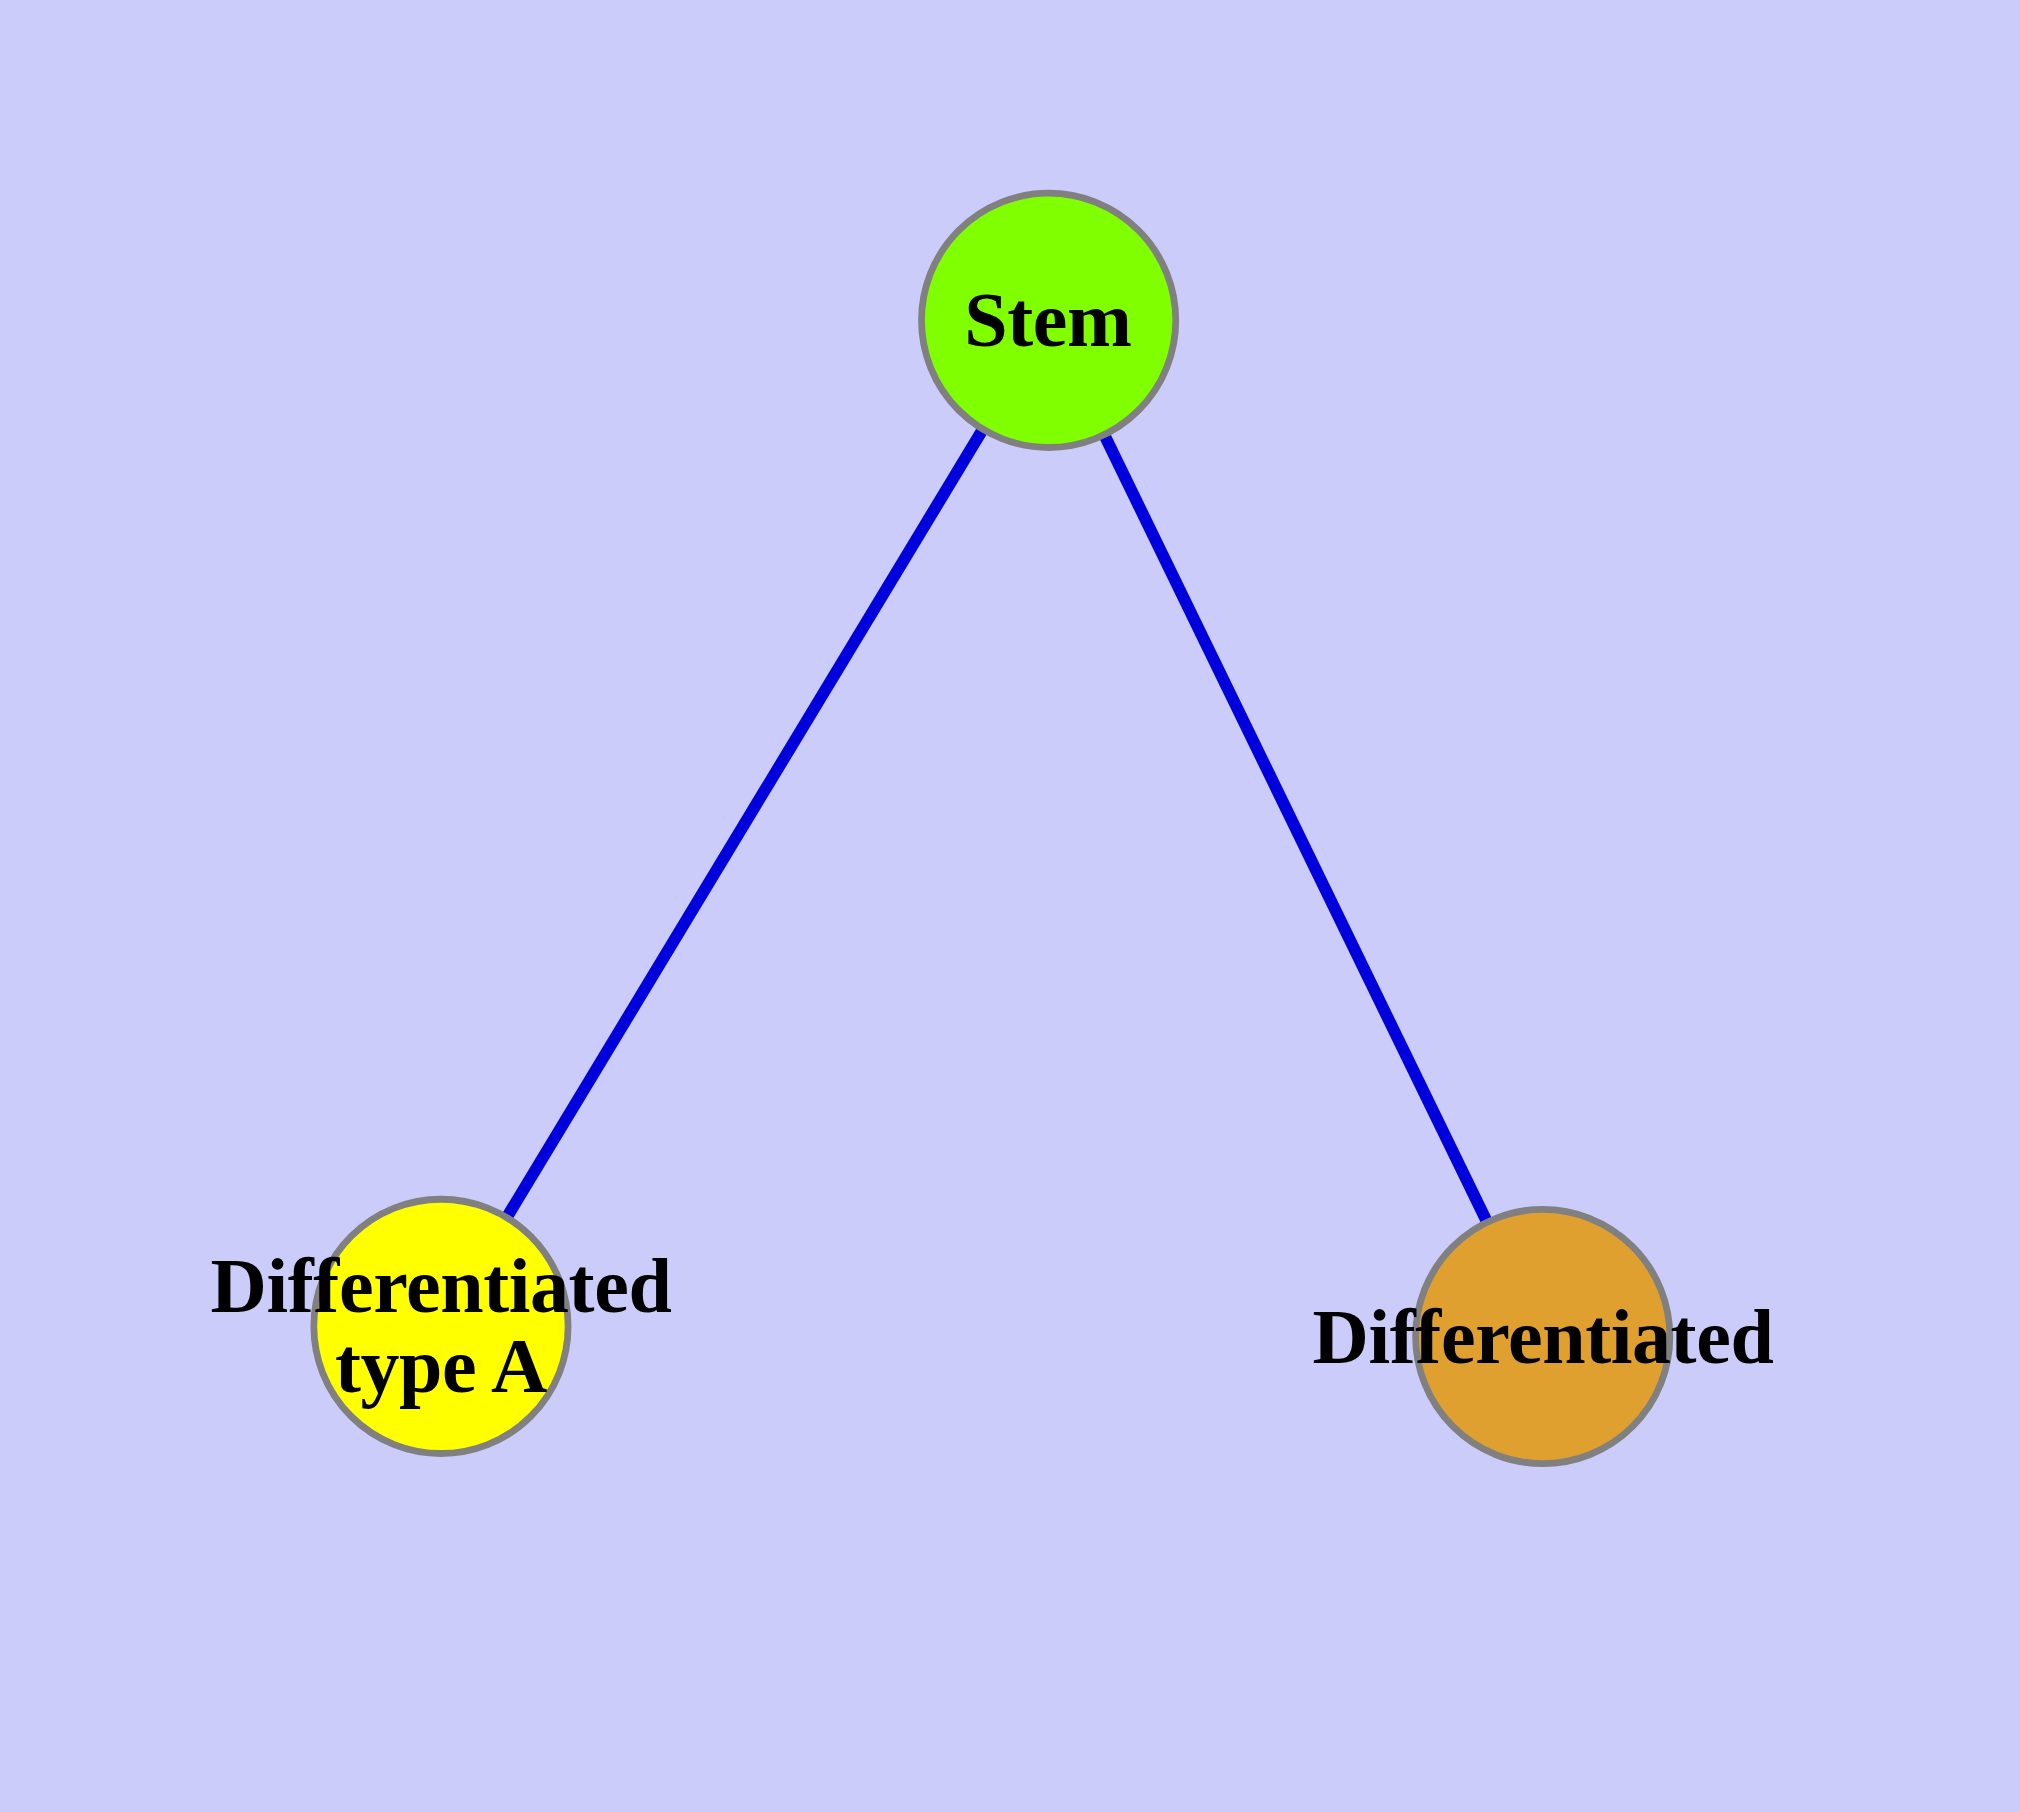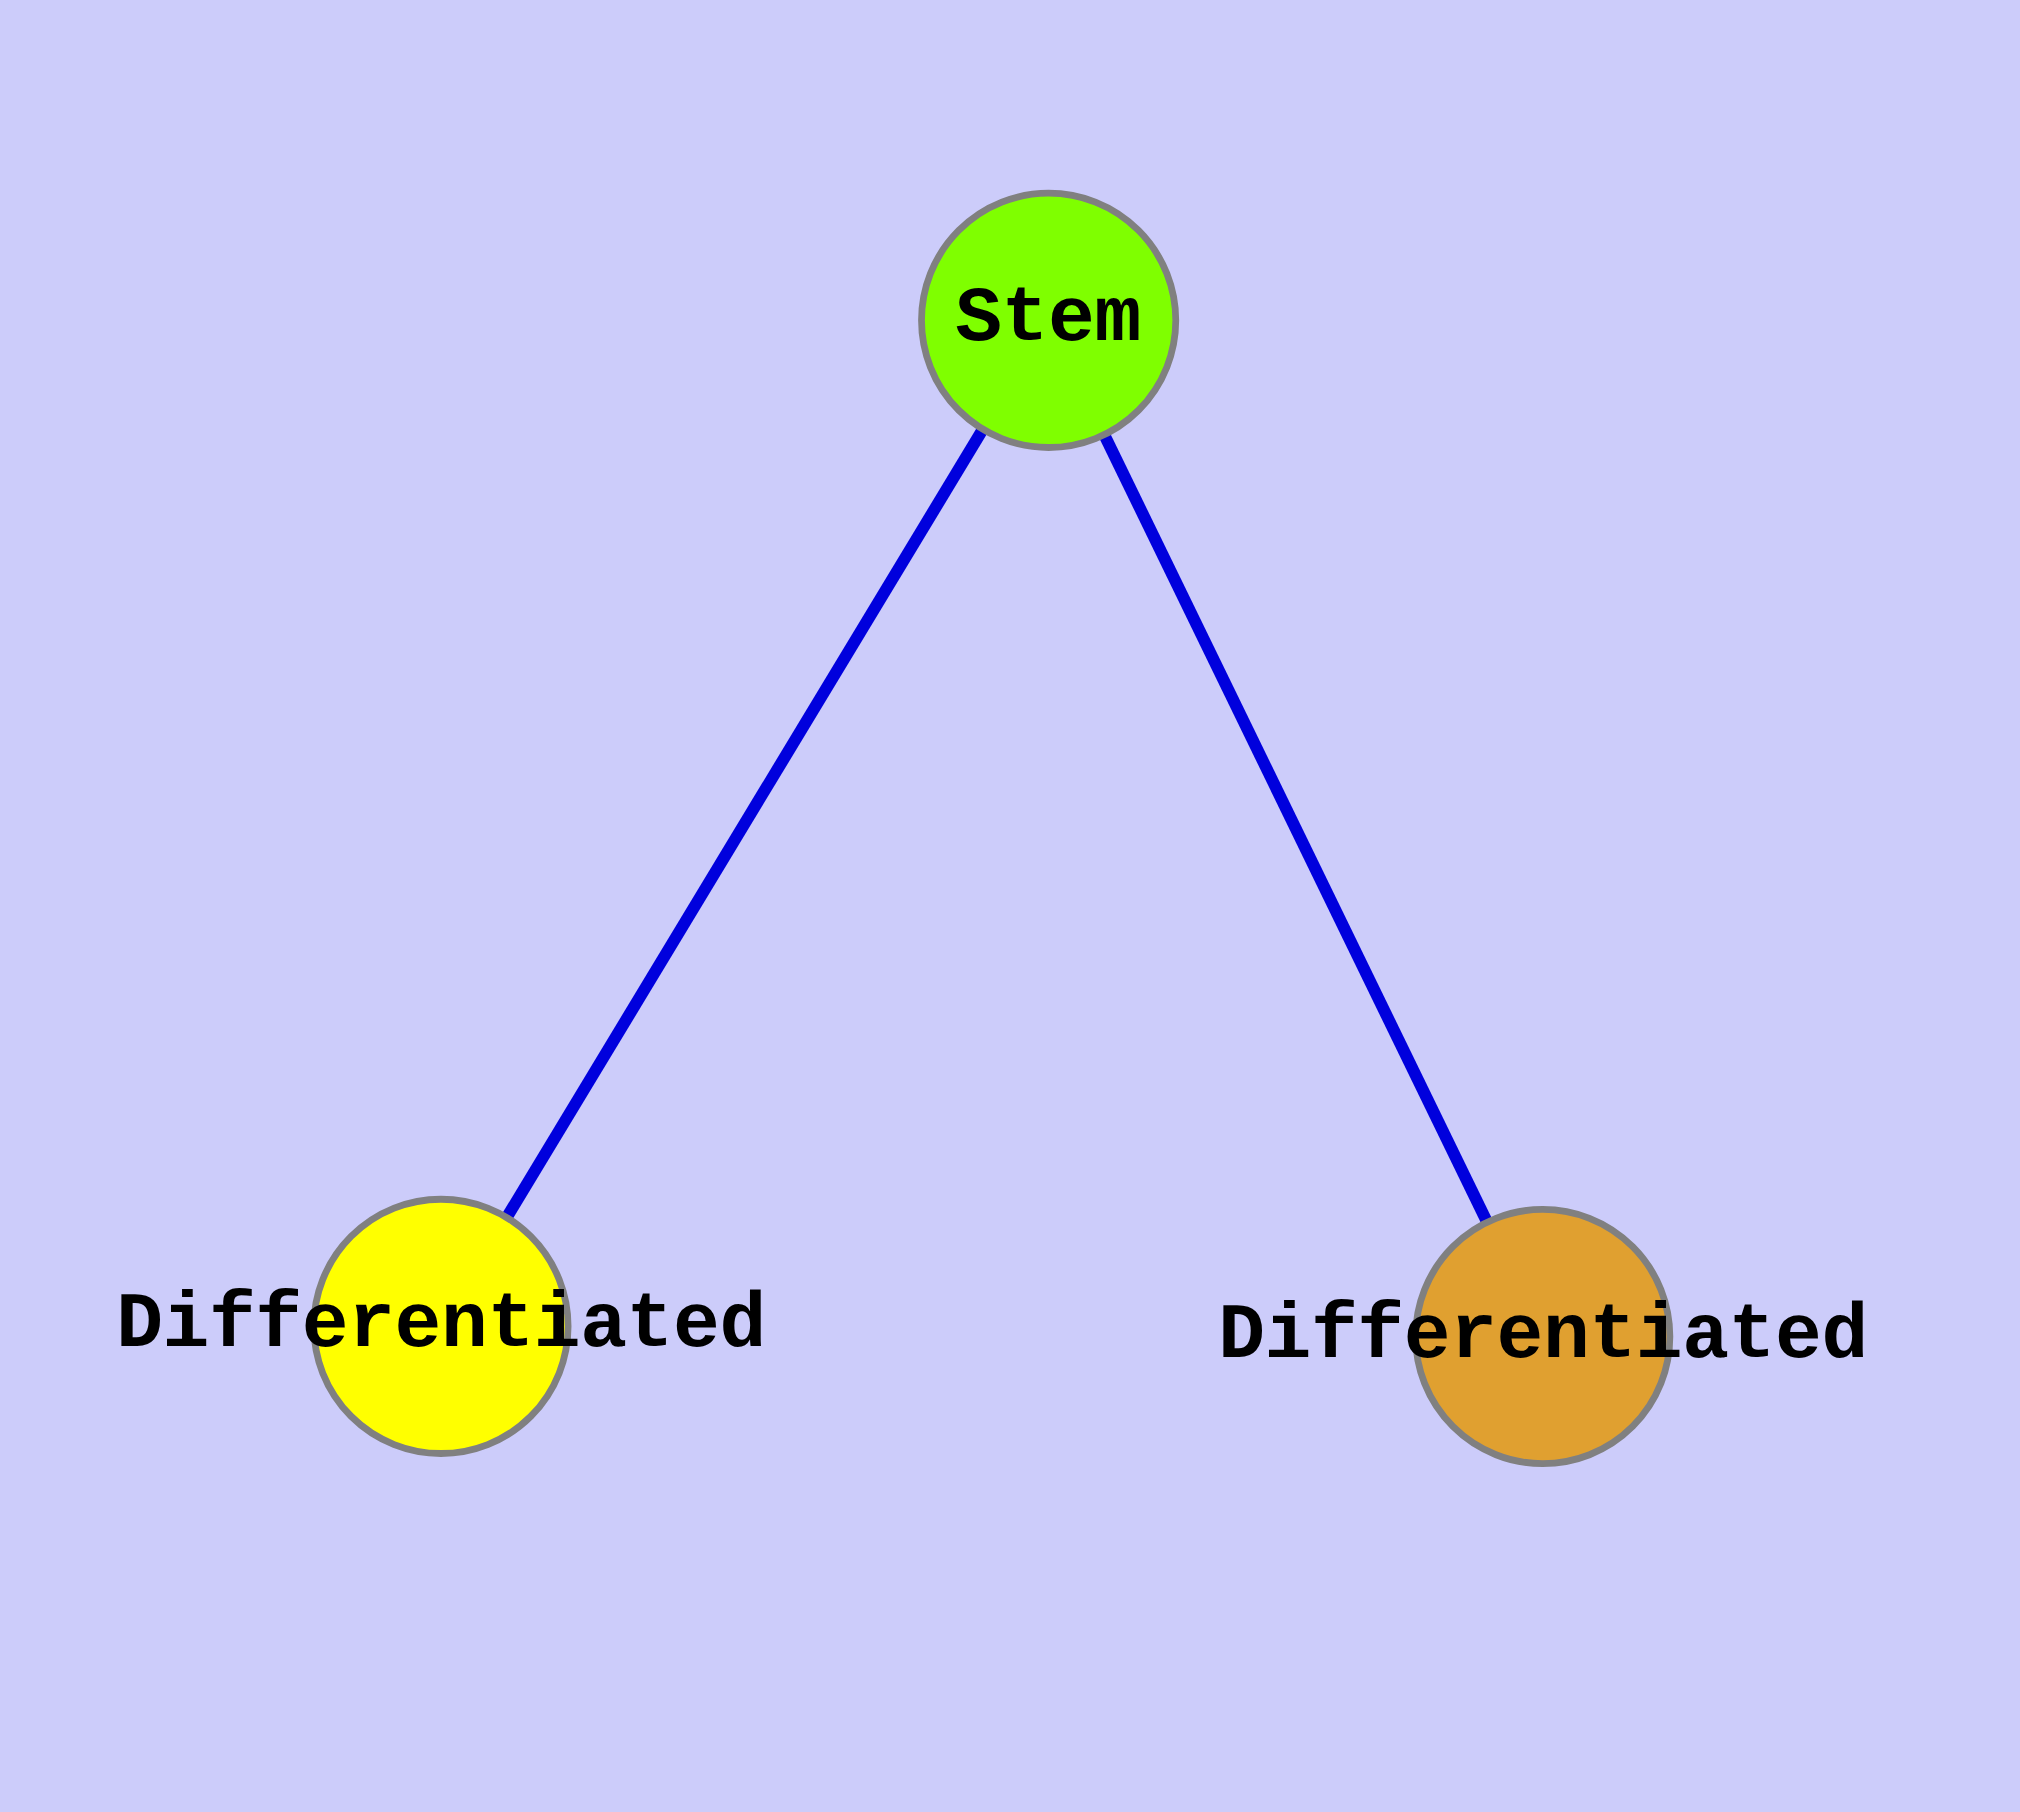--- a/index.html
+++ b/index.html
@@ -22,21 +22,21 @@
     position: absolute;
     top: 0;
     left: 0;
     width: 2021px;
     height: 1812px;
     display: block;
   }
   .node-label {
     position: absolute;
     color: #000000;
-    font-family: Liberation Mono, monospace;
+    font-family: Liberation Serif, serif;
     font-weight: bold;
     font-size: 78px;
     line-height: 1.02;
     text-align: center;
     white-space: pre;
     transform: translate(-50%, -50%);
     pointer-events: none;
     letter-spacing: -0.4px;
   }
 </style>
@@ -52,18 +52,18 @@
       </g>
     <g id="nodes-layer">
         <circle cx="1237" cy="378" r="150" fill="#7fff00" stroke="#808080" stroke-width="8"></circle>
         <circle cx="520" cy="1565" r="150" fill="#ffff00" stroke="#808080" stroke-width="8"></circle>
         <circle cx="1820" cy="1577" r="150" fill="#e0a030" stroke="#808080" stroke-width="8"></circle>
       </g>
   </svg>
 
   <div id="labels-layer">
       <div class="node-label" style="left: 1048px; top: 320px; color: rgb(0, 0, 0); font-size: 78px;"><div>Stem</div></div>
-      <div class="node-label" style="left: 441px; top: 1326px; color: rgb(0, 0, 0); font-size: 78px;"><div>Differentiated</div></div>
+      <div class="node-label" style="left: 441px; top: 1326px; color: rgb(0, 0, 0); font-size: 78px;"><div>Differentiated</div><div>type A</div></div>
       <div class="node-label" style="left: 1543px; top: 1337px; color: rgb(0, 0, 0); font-size: 78px;"><div>Differentiated</div></div>
     </div>
 
 </div>
 
 
 </body></html>

